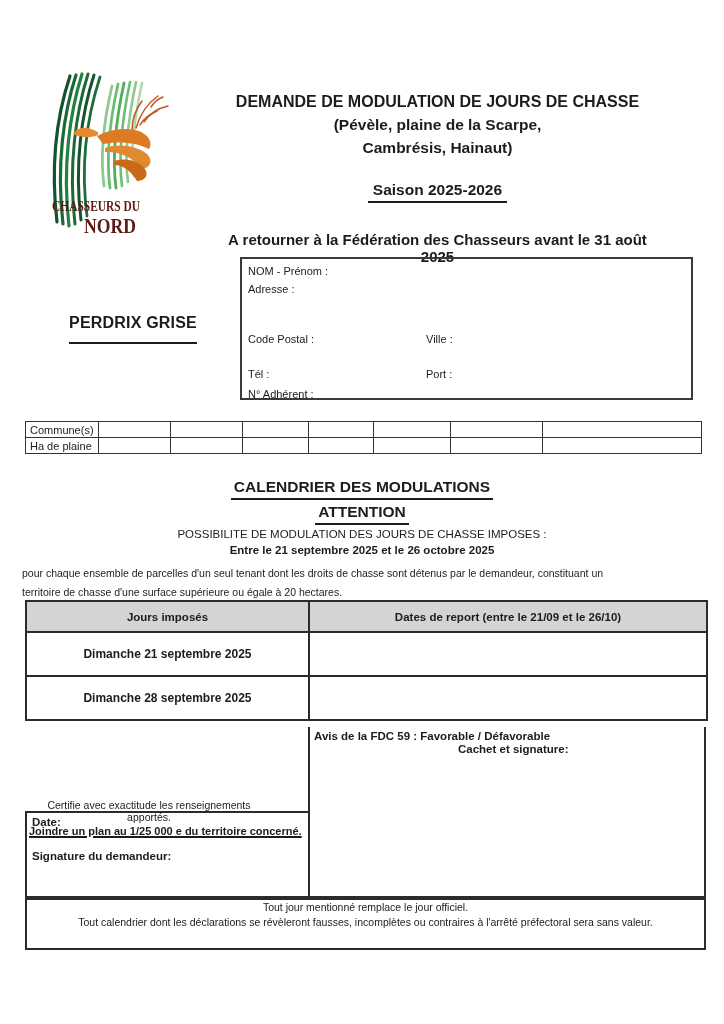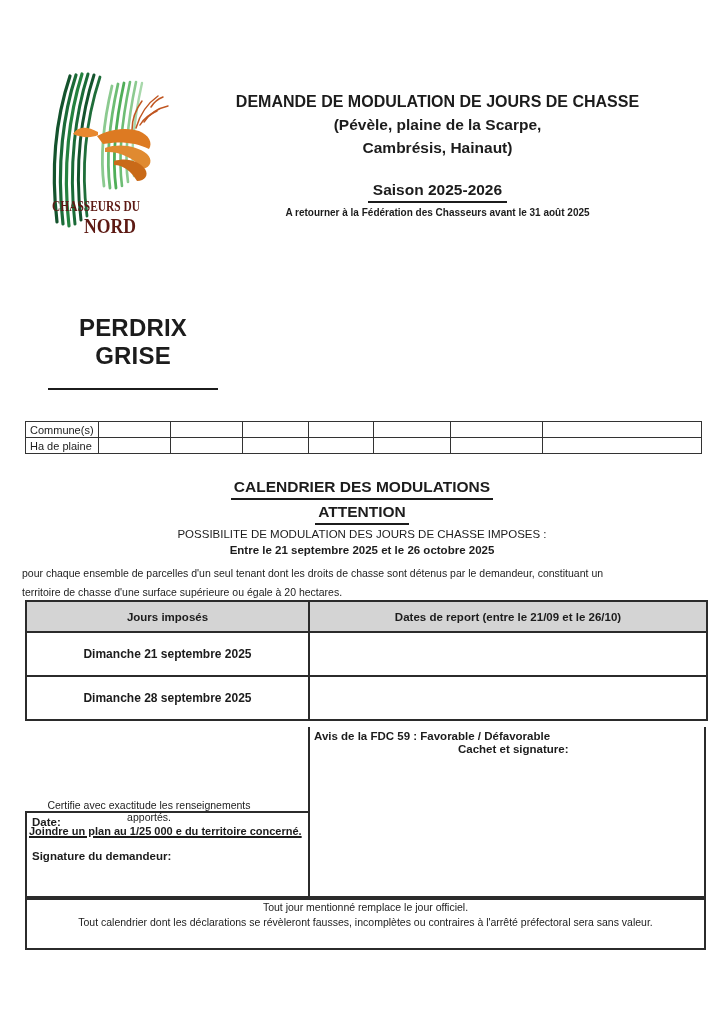--- a/index.html
+++ b/index.html
@@ -12,25 +12,25 @@
   }
   
   .logo { position:absolute; left:42px; top:70px; width:134px; height:172px; }
   .logo svg { width:100%; height:100%; }
   
   .title-block { position:absolute; left:215px; top:90px; width:445px; text-align:center; }
   .doc-title { font-size:16px; font-weight:bold; line-height:23px; }
   .doc-subtitle { font-size:15.5px; font-weight:bold; line-height:23px; }
   .season { display:inline-block; margin-top:21px; font-size:15.5px; font-weight:bold;
             border-bottom:2px solid #1c1c1c; padding:0 5px 1px 5px; line-height:20px; }
-  .return-notice { margin-top:4px; font-size:10px; font-weight:bold; }
+  .return-notice { margin-top:28px; font-size:15px; font-weight:bold; }
   
   .species { position:absolute; left:48px; top:314px; width:170px; text-align:center; }
-  .species span { display:inline-block; font-size:24px; font-weight:bold;
-                  border-bottom:2.5px solid #1c1c1c; padding-bottom:18px; letter-spacing:0.2px; }
+  .species span { display:inline-block; font-size:16px; font-weight:bold;
+                  border-bottom:2.5px solid #1c1c1c; padding-bottom:10px; letter-spacing:0.2px; }
   .applicant-box { position:absolute; left:240px; top:257px; width:453px; height:143px;
                    border:2px solid #3a3a3a; font-size:11px; }
   .applicant-box .fld { position:absolute; white-space:nowrap; }
   .fld-nom { left:6px; top:6px; }
   .fld-adresse { left:6px; top:24px; }
   .fld-cp { left:6px; top:74px; }
   .fld-ville { left:184px; top:74px; }
   .fld-tel { left:6px; top:109px; }
   .fld-port { left:184px; top:109px; }
   .fld-adherent { left:6px; top:129px; }
@@ -123,20 +123,29 @@
     <div>
       <span class="season">Saison 2025-2026</span>
     </div>
     <div class="return-notice">A retourner à la Fédération des Chasseurs avant le 31 août 2025</div>
   </div>
 
   <div class="species">
     <span>PERDRIX GRISE</span>
   </div>
 
+  <div class="applicant-box">
+    <div class="fld fld-nom">NOM - Prénom :</div>
+    <div class="fld fld-adresse">Adresse :</div>
+    <div class="fld fld-cp">Code Postal :</div>
+    <div class="fld fld-ville">Ville :</div>
+    <div class="fld fld-tel">Tél :</div>
+    <div class="fld fld-port">Port :</div>
+    <div class="fld fld-adherent">N° Adhérent :</div>
+  </div>
 
   <table class="communes-table">
     <colgroup>
       <col style="width:73px">
         <col style="width:72px">
         <col style="width:72px">
         <col style="width:66px">
       <col style="width:65px">
         <col style="width:77px">
         <col style="width:92px">

